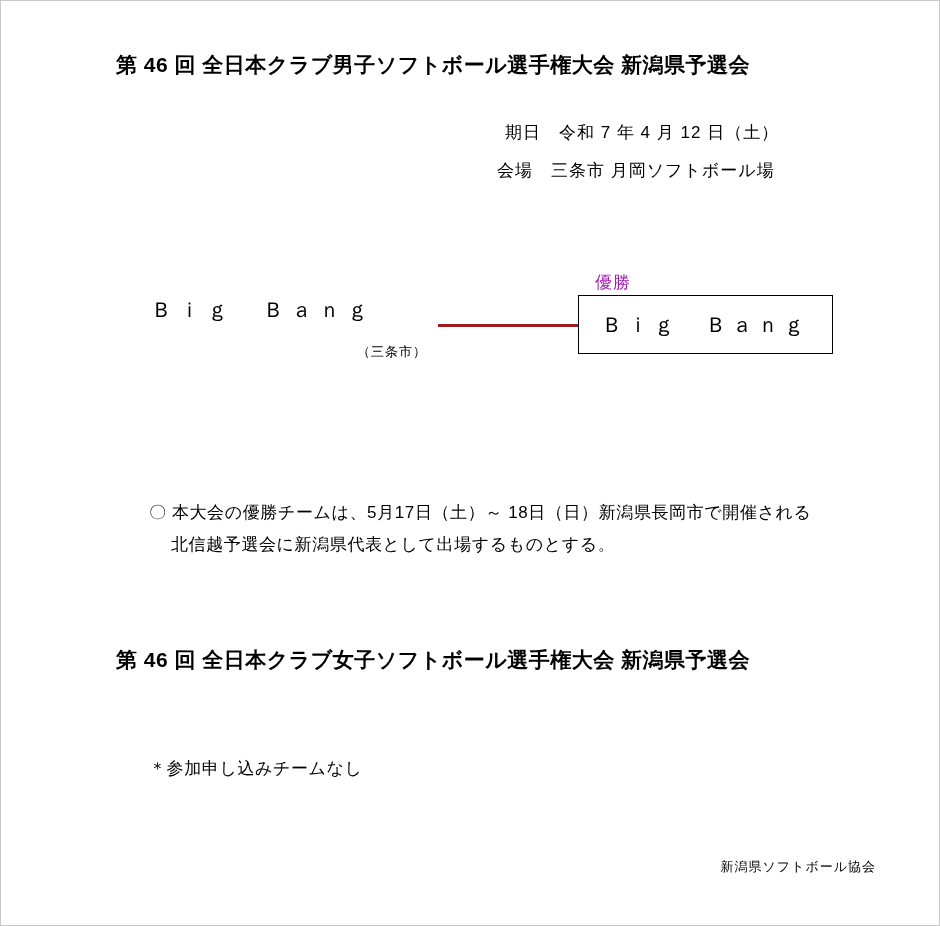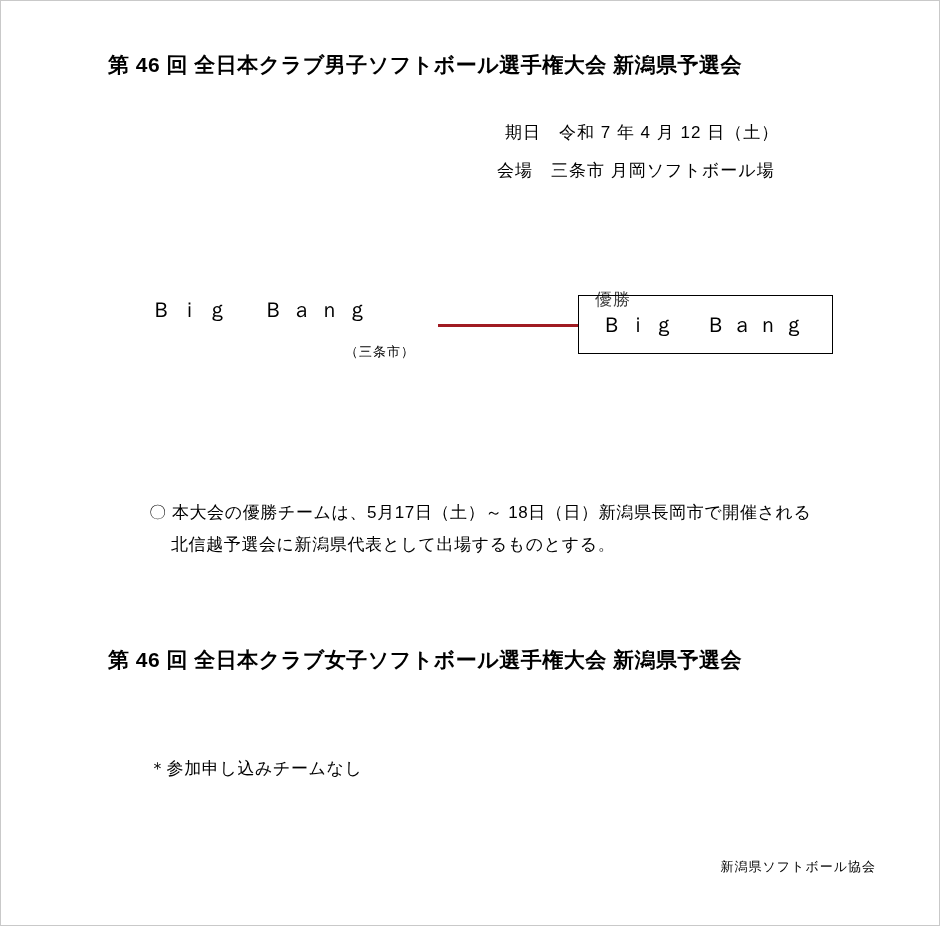--- a/index.html
+++ b/index.html
@@ -16,21 +16,21 @@
     height: 926px;
     background: #ffffff;
     border: 1px solid #c9c9c9;
     box-sizing: border-box;
     overflow: hidden;
   }
 
   
   .doc-title {
     position: absolute;
-    left: 4px;
+    left: 12px;
     width: 840px;
     text-align: center;
     font-size: 21px;
     font-weight: bold;
     letter-spacing: 0.5px;
     color: #000000;
     white-space: nowrap;
   }
   #title-mens { top: 50px; }
   #title-womens { top: 645px; }
@@ -58,42 +58,42 @@
     position: absolute;
     left: 150px;
     top: 30px;
     font-size: 21px;
     letter-spacing: 7px;
     color: #000000;
     white-space: nowrap;
   }
   #team-city {
     position: absolute;
-    left: 344px;
+    left: 356px;
     top: 77px;
     font-size: 13px;
     letter-spacing: 1px;
     color: #000000;
     white-space: nowrap;
   }
   #bracket-line {
     position: absolute;
     left: 437px;
     top: 58px;
     width: 141px;
     height: 3px;
     background: #a01b22;
   }
   #champion-label {
     position: absolute;
     left: 594px;
-    top: 22px;
+    top: 5px;
     font-size: 17px;
     letter-spacing: 1px;
-    color: #404040;
+    color: #a21caf;
     white-space: nowrap;
   }
   #champion-box {
     position: absolute;
     left: 577px;
     top: 29px;
     width: 255px;
     height: 59px;
     border: 1px solid #000000;
     box-sizing: border-box;

